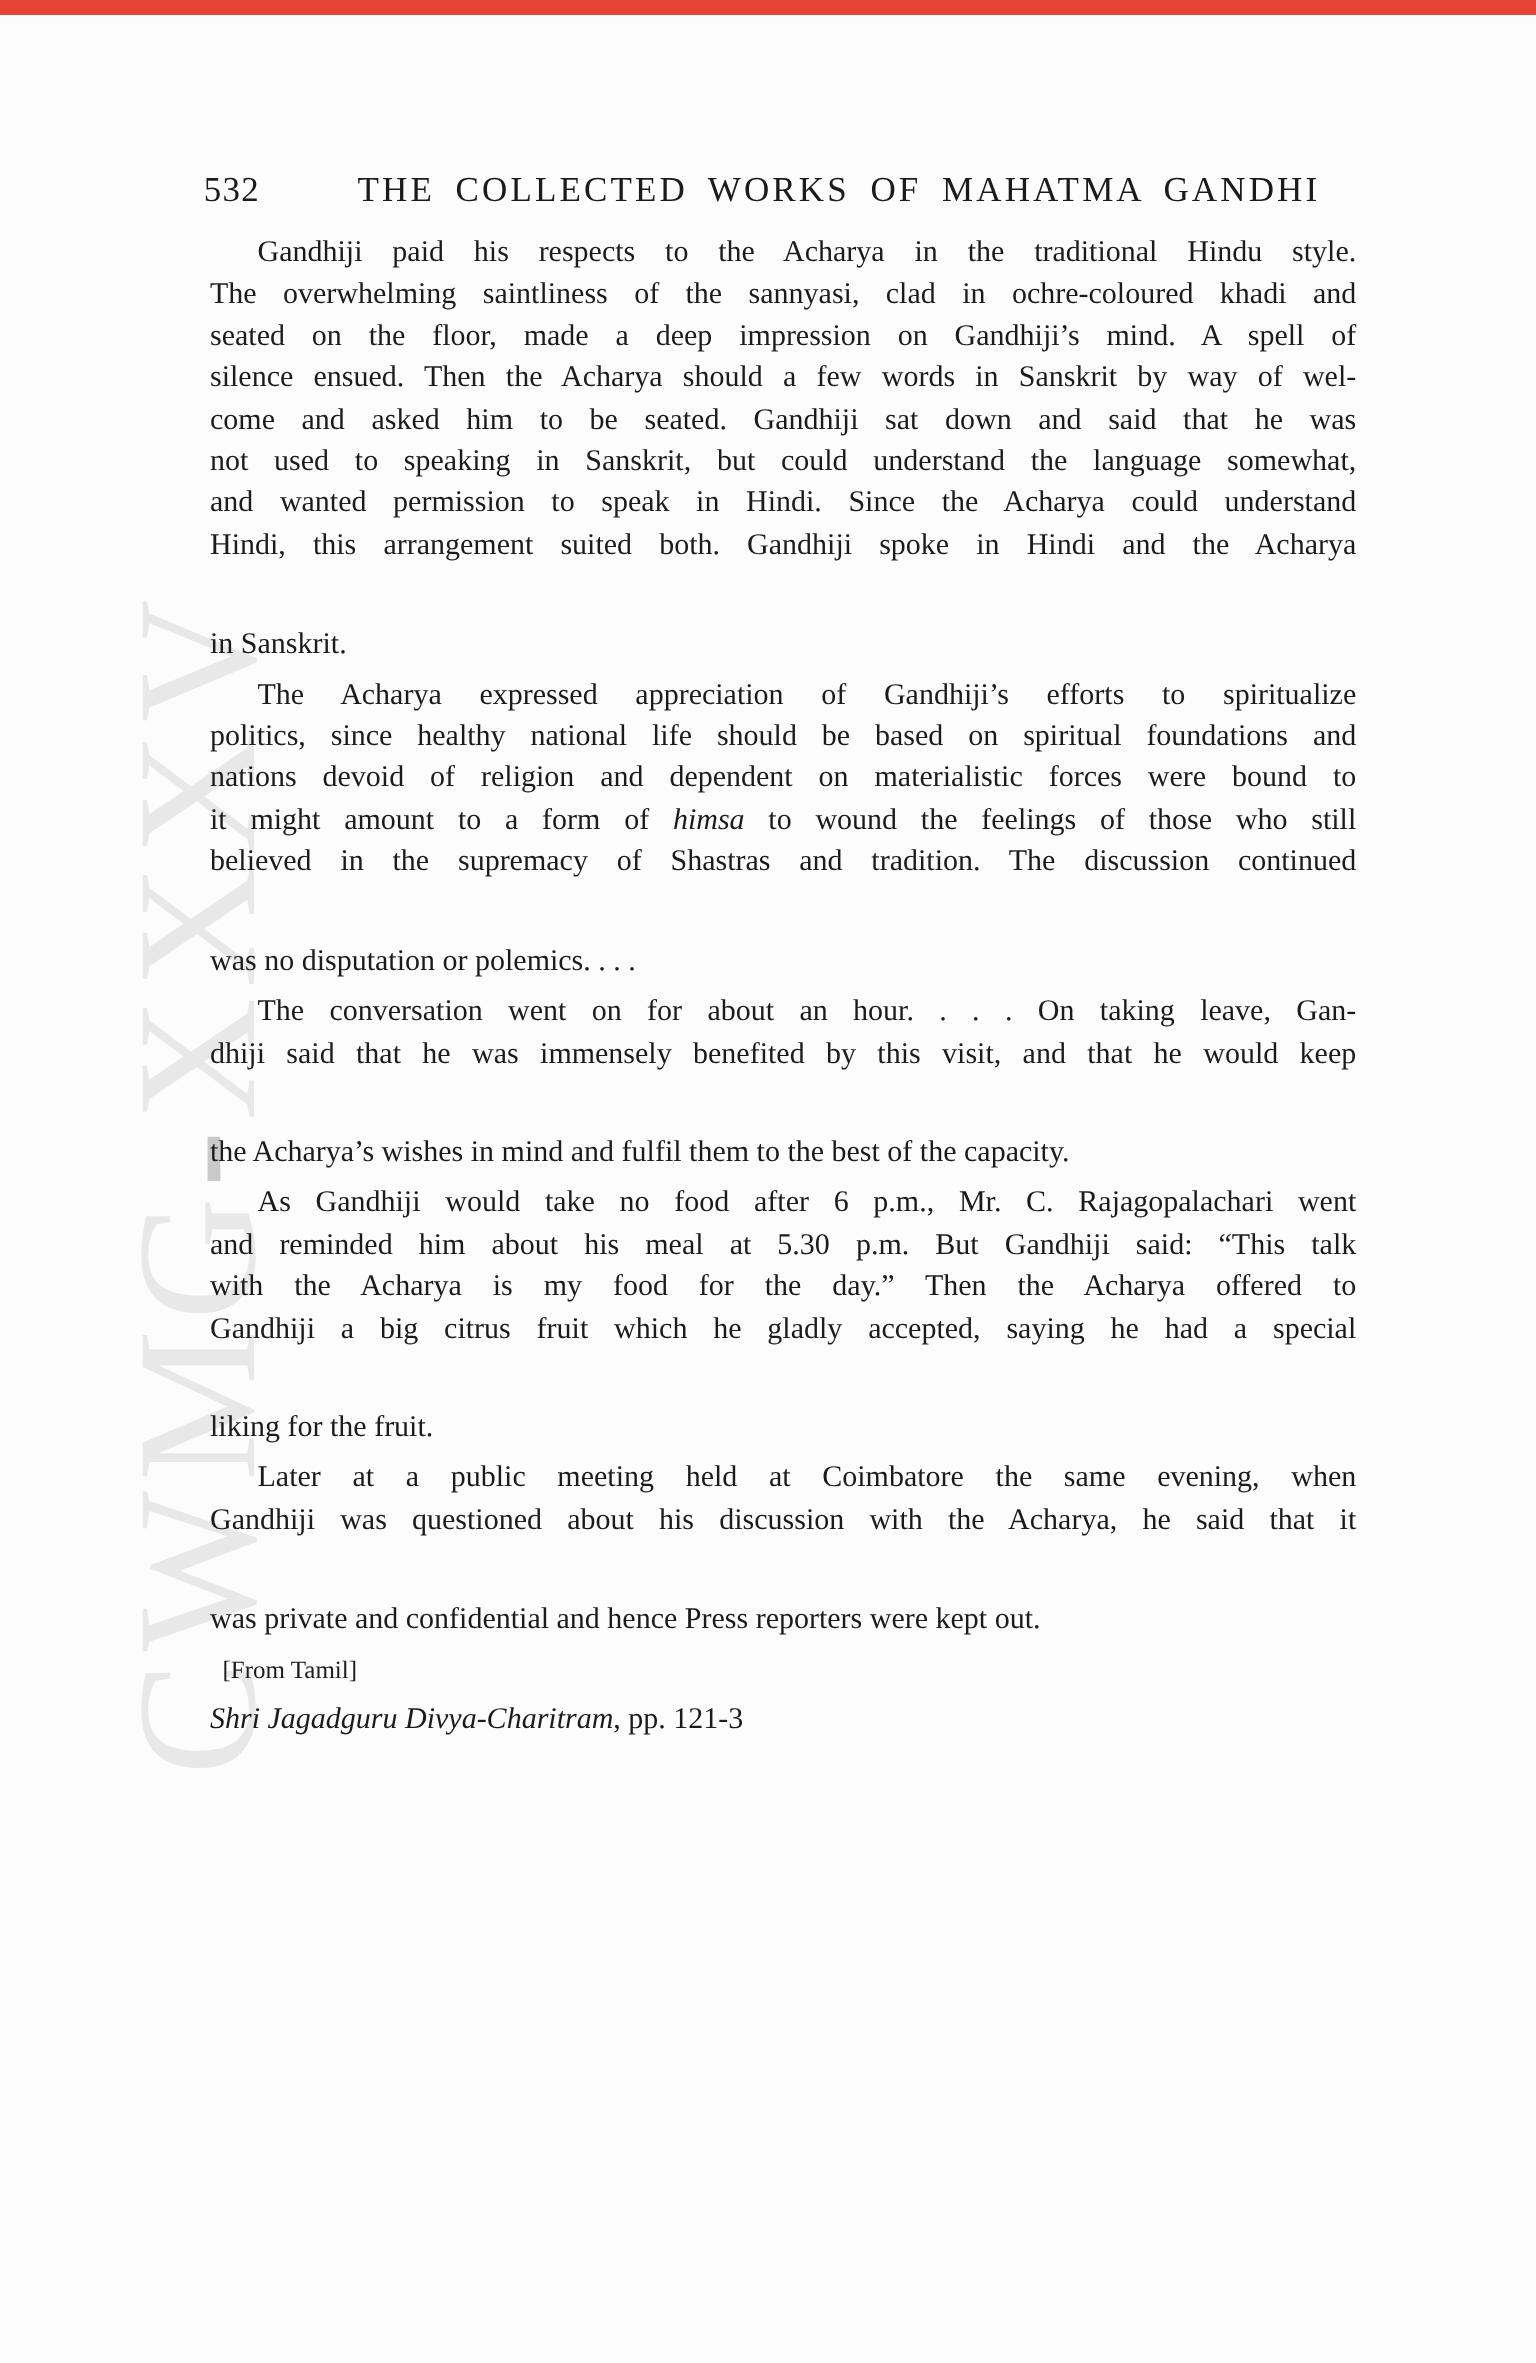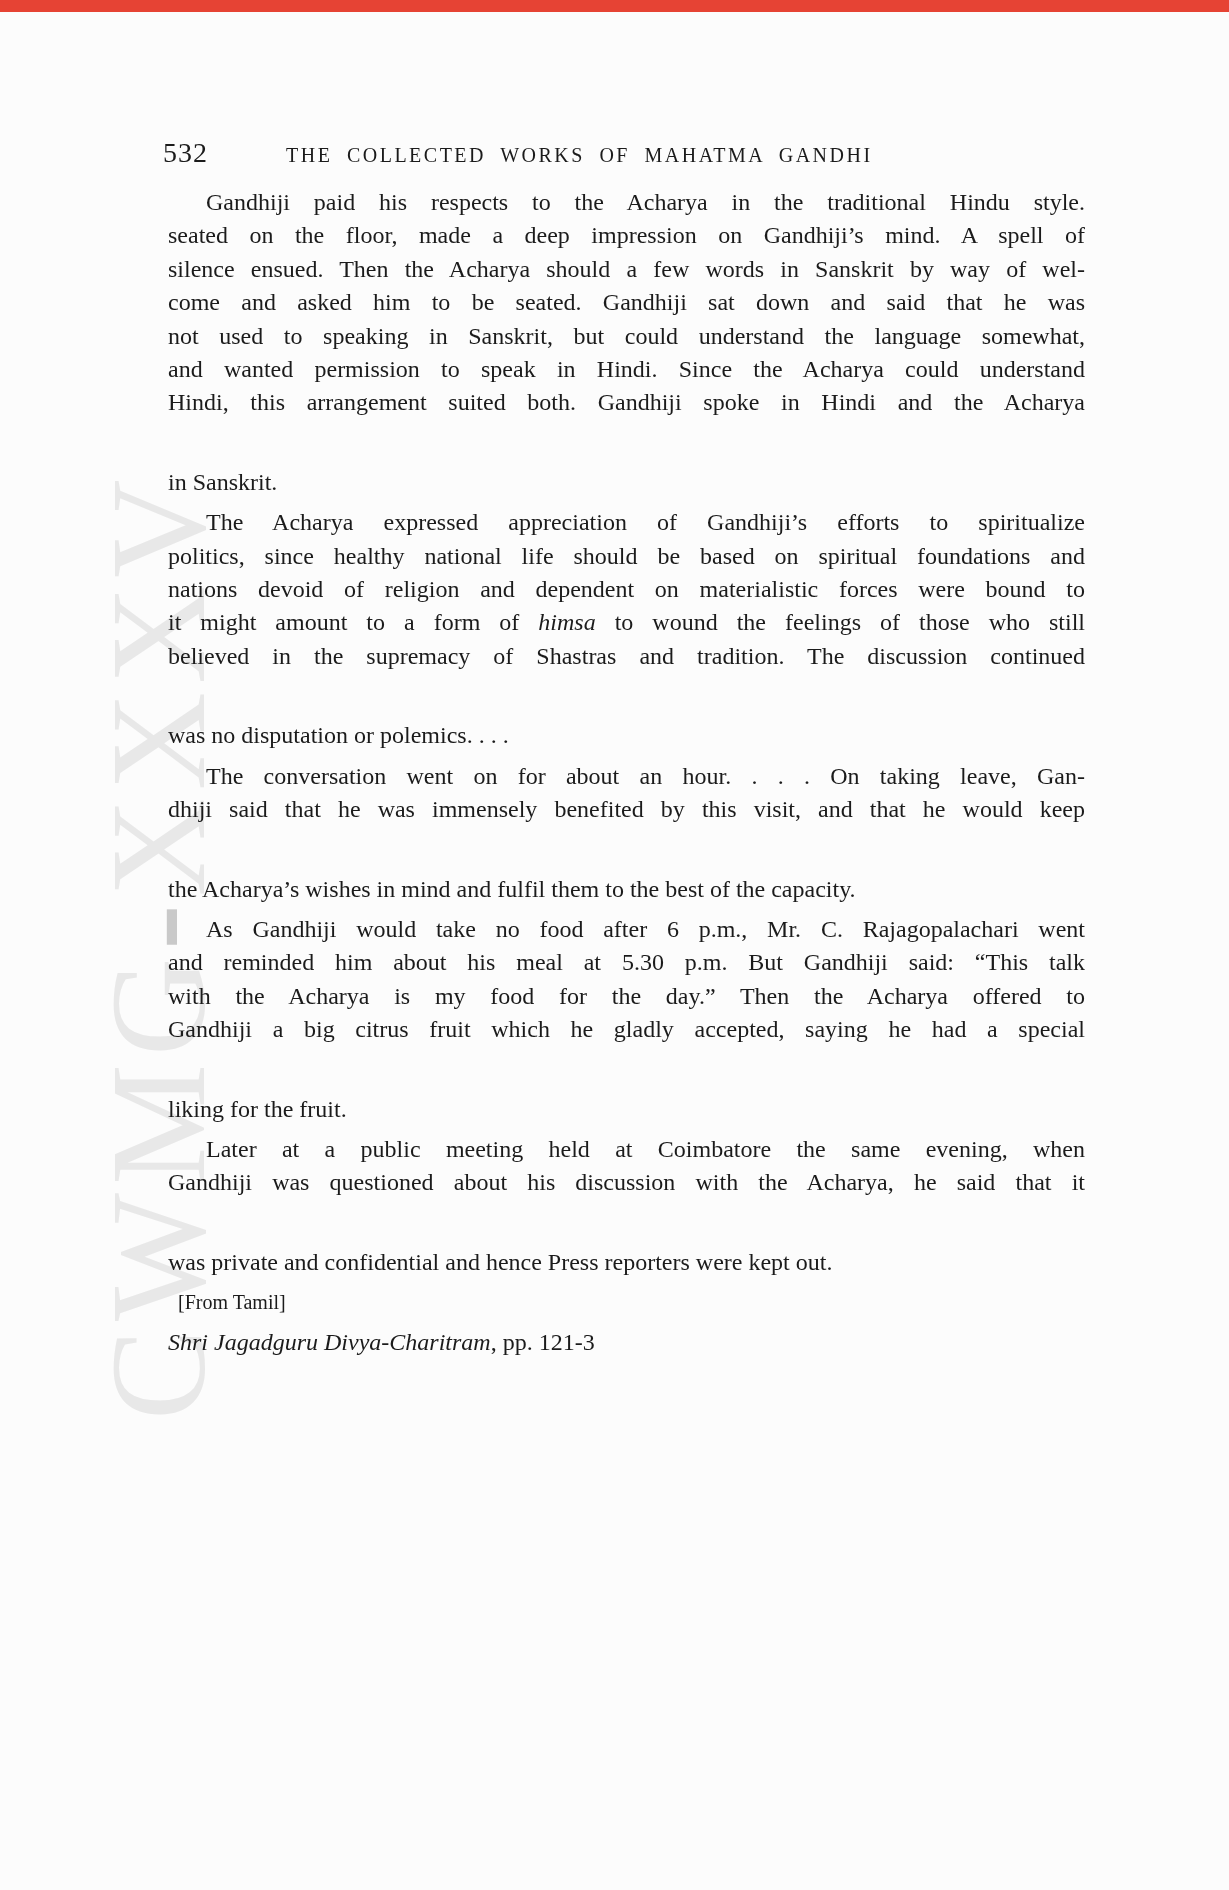--- a/index.html
+++ b/index.html
@@ -27,21 +27,21 @@
     user-select:none;
     z-index:0;
   }
   .header {
     position:absolute; top:137px; left:163px; right:144px;
     z-index:1;
     white-space:nowrap;
   }
   .page-number { font-size:28px; letter-spacing:1px; }
   .running-title {
-    font-size:20px; letter-spacing:2.5px; word-spacing:7px;
+    font-size:28px; letter-spacing:2.5px; word-spacing:7px;
     margin-left:78px;
   }
   .body-text {
     position:absolute; top:186px; left:168px;
     width:917px;
     font-size:24px; line-height:33.4px;
     z-index:1;
   }
   .para { margin:0 0 7px 0; }
   .line { text-align:justify; text-align-last:justify; }
@@ -61,20 +61,21 @@
   <div class="watermark" style="color: rgb(232, 232, 232);"><span>CWMG</span><span style="color: rgb(201, 201, 201);">-</span><span>XXXV</span></div>
 
   <div class="header">
     <span class="page-number">532</span><span class="running-title">THE COLLECTED WORKS OF MAHATMA GANDHI</span>
   </div>
 
   <div class="body-text">
 
     <div class="para">
         <div class="line indent"><span>Gandhiji paid his respects to the Acharya in the traditional Hindu style.</span></div>
+        <div class="line"><span>The overwhelming saintliness of the sannyasi, clad in ochre-coloured khadi and</span></div>
         <div class="line"><span>seated on the floor, made a deep impression on Gandhiji’s mind. A spell of</span></div>
         <div class="line"><span>silence ensued. Then the Acharya should a few words in Sanskrit by way of wel-</span></div>
         <div class="line"><span>come and asked him to be seated. Gandhiji sat down and said that he was</span></div>
         <div class="line"><span>not used to speaking in Sanskrit, but could understand the language somewhat,</span></div>
         <div class="line"><span>and wanted permission to speak in Hindi. Since the Acharya could understand</span></div>
         <div class="line"><span>Hindi, this arrangement suited both. Gandhiji spoke in Hindi and the Acharya</span></div>
         <div class="line last"><span>in Sanskrit.</span></div>
       </div>
       <div class="para">
         <div class="line indent"><span>The Acharya expressed appreciation of Gandhiji’s efforts to spiritualize</span></div>

